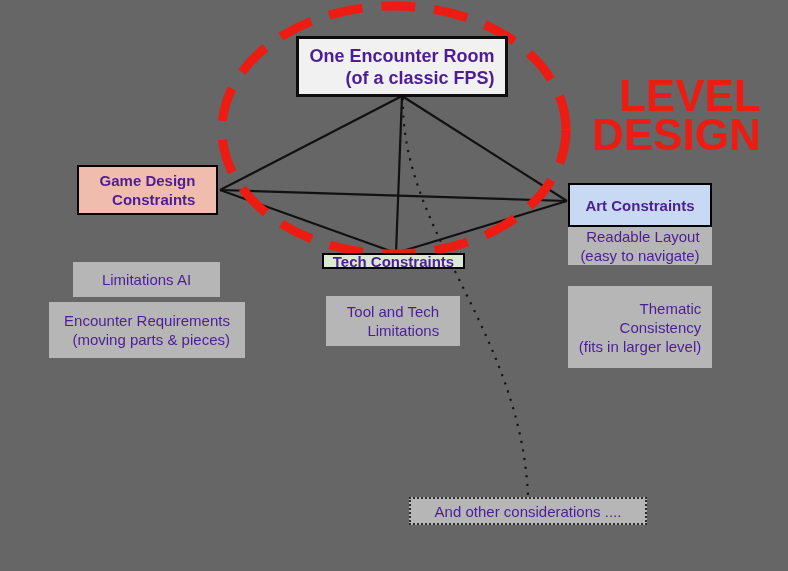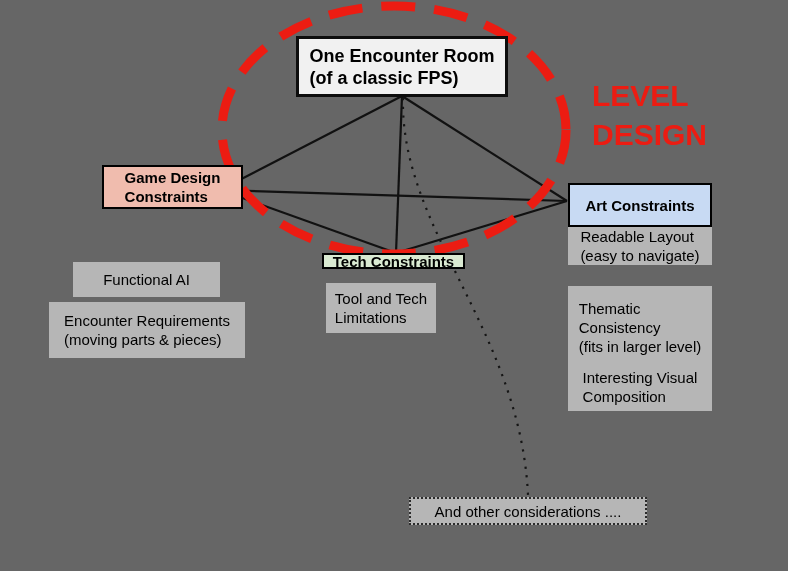--- a/index.html
+++ b/index.html
@@ -7,44 +7,44 @@
     position:relative;
     width:788px;height:571px;
     background:#666666;
     overflow:hidden;
     font-family:"Liberation Sans", sans-serif;
   }
   .layer{position:absolute;left:0;top:0;}
   .box{
     position:absolute;
     display:flex;align-items:center;justify-content:center;
-    text-align:left;
-    color:#000000;
+    text-align:right;
+    color:#4c1d95;
     box-sizing:border-box;
     white-space:pre-line;
     font-size:15px;line-height:19px;
   }
   .hdr{border:2px solid #000;font-weight:bold;}
   .item{background:#b6b6b6;}
   #center-node{
     left:296px;top:36px;width:212px;height:61px;
     background:#f1f1f1;border:3px solid #0d0d0d;
     font-weight:bold;font-size:18px;line-height:22px;
   }
   #level-design{
     position:absolute;left:592px;top:76px;
-    font-weight:bold;font-size:30px;line-height:39px;
-    color:#ec1c12;white-space:pre-line;
+    font-weight:bold;font-size:44px;line-height:39px;
+    color:#ec1c12;white-space:pre-line;text-align:right;
   }
-  #g-hdr{left:77px;top:165px;width:141px;height:44px;background:#f0bcae;margin-left:25px;}
+  #g-hdr{left:77px;top:165px;width:141px;height:50px;background:#f0bcae;}
   #g-i0{left:79px;top:222px;width:134px;height:32px;}
   #g-i1{left:73px;top:262px;width:147px;height:35px;}
   #g-i2{left:49px;top:302px;width:196px;height:56px;}
   #t-hdr{left:322px;top:253px;width:143px;height:16px;background:#daead2;}
-  #t-i0{left:326px;top:283px;width:110px;height:50px;}
+  #t-i0{left:326px;top:296px;width:134px;height:50px;}
   #a-hdr{left:568px;top:183px;width:144px;height:44px;background:#c8daf3;}
   #a-i0{left:568px;top:227px;width:144px;height:38px;}
   #a-i1{left:568px;top:286px;width:144px;height:82px;}
   #a-i2{left:568px;top:363px;width:144px;height:48px;}
   #other-node{
     left:409px;top:497px;width:238px;height:28px;
     background:#b6b6b6;border:2px dotted #2b2b2b;
   }
 </style>
 </head>
@@ -69,32 +69,30 @@
   </svg>
 
   <div class="box" id="center-node">One Encounter Room
 (of a classic FPS)</div>
 
   <div id="level-design">LEVEL
 DESIGN</div>
 
   <div class="box hdr" id="g-hdr">Game Design
 Constraints</div>
-  <div class="box item" id="g-i1">Functional AI</div>
+  <div class="box item" id="g-i1">Limitations AI</div>
   <div class="box item" id="g-i2">Encounter Requirements
 (moving parts &amp; pieces)</div>
 
   <div class="box hdr" id="t-hdr">Tech Constraints</div>
   <div class="box item" id="t-i0">Tool and Tech
 Limitations</div>
 
   <div class="box hdr" id="a-hdr">Art Constraints</div>
   <div class="box item" id="a-i0">Readable Layout
 (easy to navigate)</div>
   <div class="box item" id="a-i1">Thematic
 Consistency
 (fits in larger level)</div>
-  <div class="box item" id="a-i2">Interesting Visual
-Composition</div>
 
   <div class="box" id="other-node">And other considerations ....</div>
 
 </div>
 
 </body></html>

